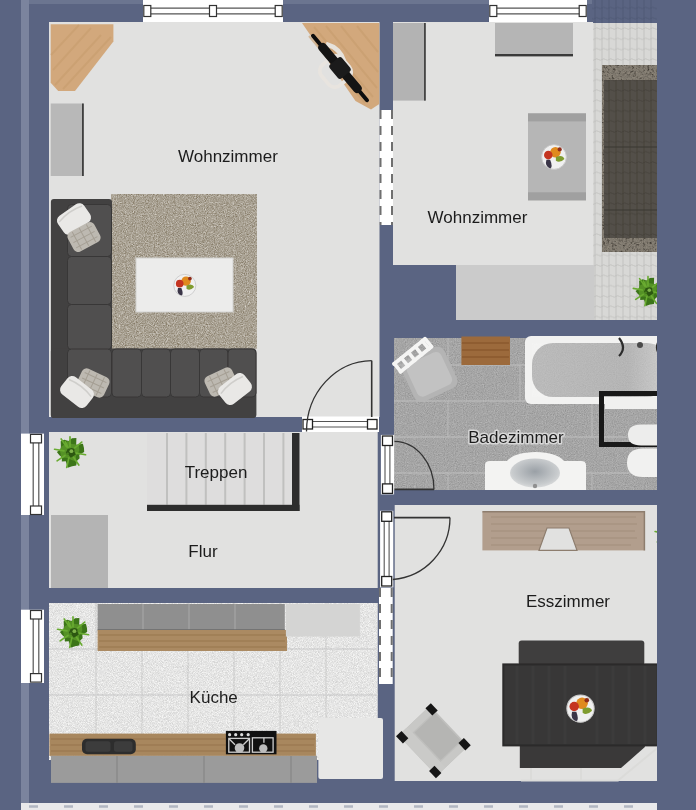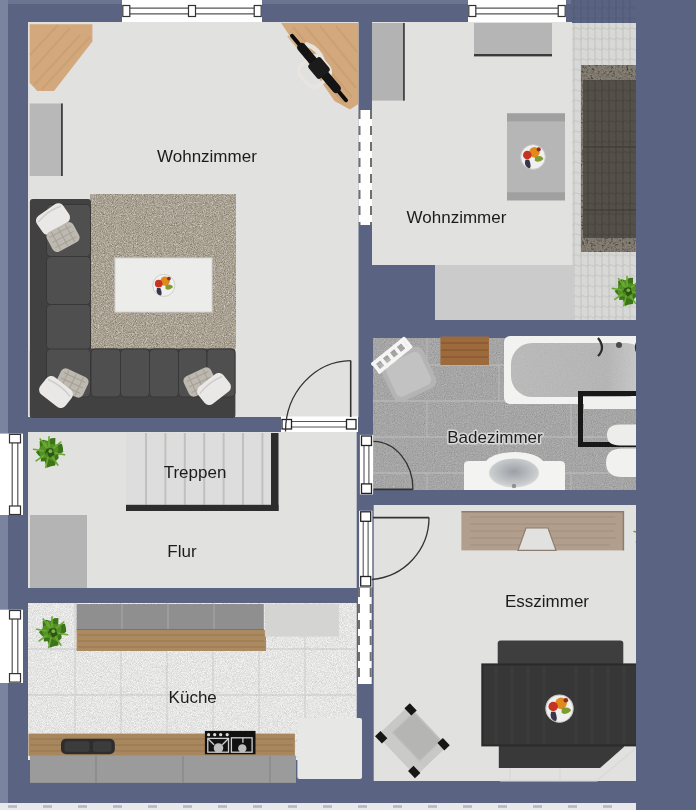--- a/index.html
+++ b/index.html
@@ -1,16 +1,16 @@
 <!DOCTYPE html>
 <html><head>
 <meta charset="utf-8">
 <style>
 html,body{margin:0;padding:0;background:#5a6482;}
-#stage{position:relative;width:636px;height:810px;overflow:hidden;font-family:"Liberation Sans",sans-serif;}
+#stage{position:relative;width:636px;height:810px;overflow:hidden;font-family:"Liberation Sans",sans-serif;padding-left:21px;}
 svg{display:block;}
 text{font-family:"Liberation Sans",sans-serif;}
 </style>
 </head>
 <body>
 <div id="stage">
 <svg width="696" height="810" viewBox="0 0 696 810" xmlns="http://www.w3.org/2000/svg">
 <defs>
 
   <filter id="fDark" x="0" y="0" width="100%" height="100%">

